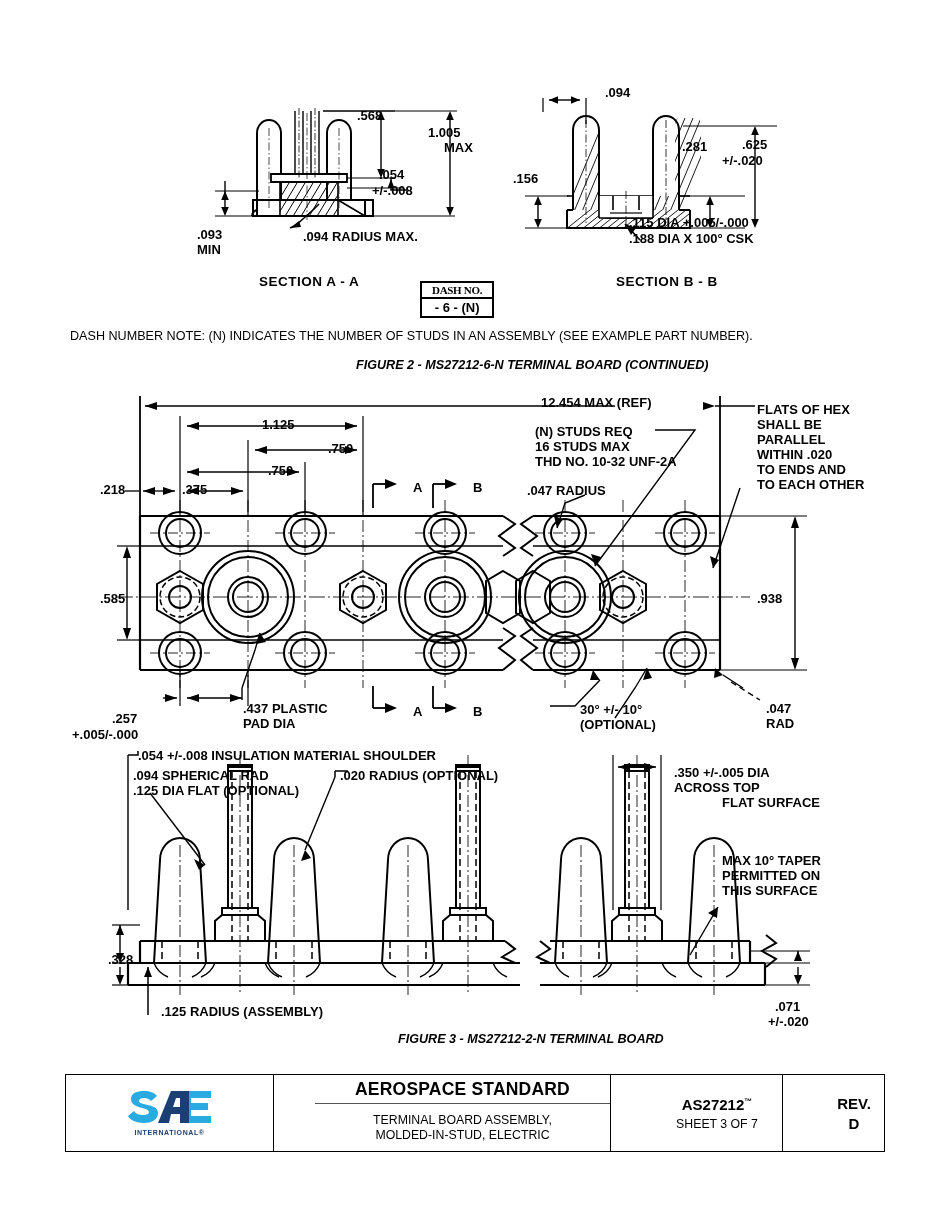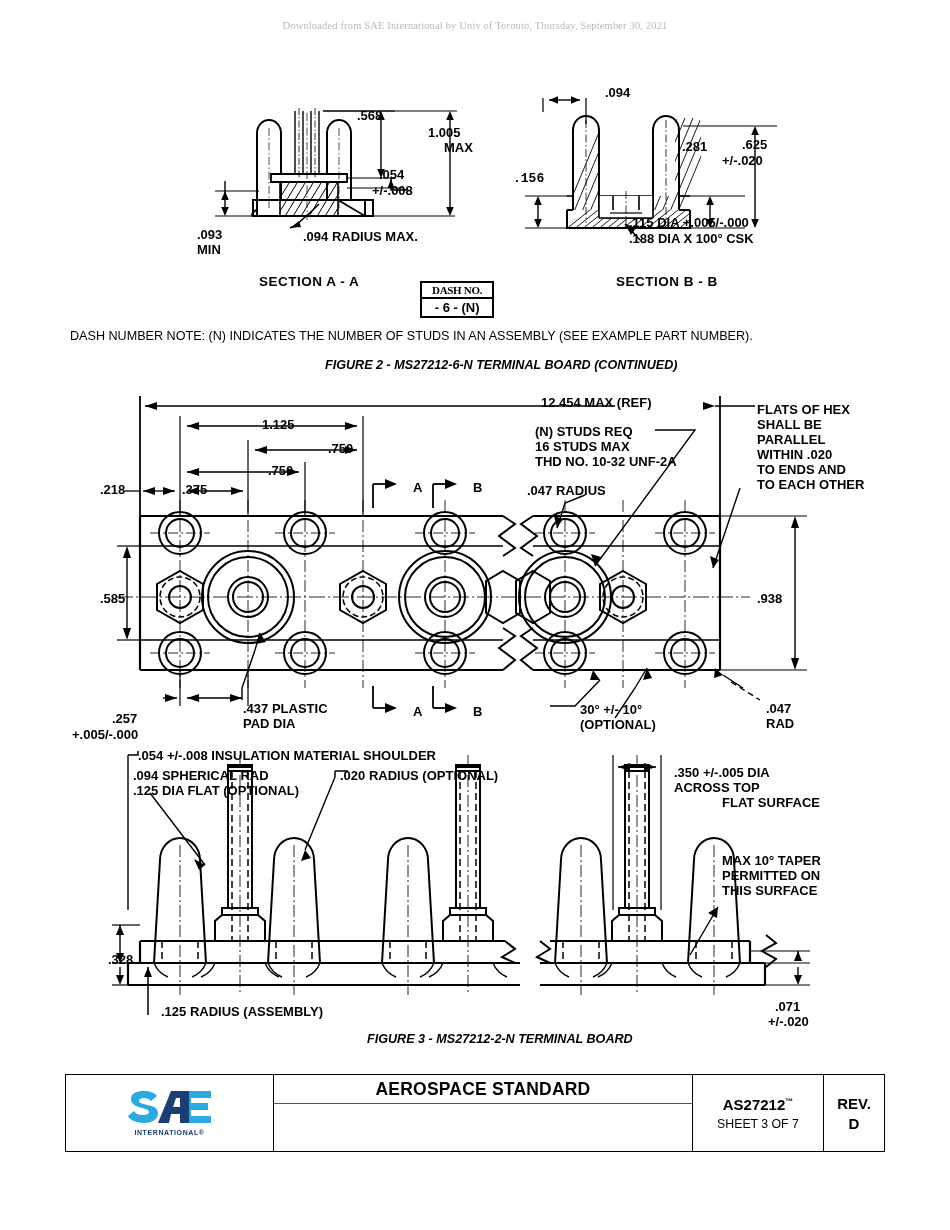--- a/index.html
+++ b/index.html
@@ -15,36 +15,37 @@
     font-family:"Liberation Serif", serif;font-size:10.5px;color:#b9b9b9;
     letter-spacing:.15px;white-space:nowrap;
   }
   .lbl{position:absolute;font-weight:bold;font-size:13px;line-height:14px;white-space:pre;}
   .note{
     position:absolute;font-size:12.6px;font-weight:400;white-space:nowrap;
   }
   .figcap{
     position:absolute;font-style:italic;font-weight:bold;font-size:12.6px;
     white-space:nowrap;
+    margin-left:31px;
   }
   .sect{position:absolute;font-weight:bold;font-size:13.5px;letter-spacing:.5px;white-space:nowrap;}
   svg{display:block;}
   .dashbox{position:absolute;}
   .dashbox table{border-collapse:collapse;}
   .dashbox td{
     border:2px solid #000;text-align:center;font-weight:bold;
     font-family:"Liberation Serif", serif;
   }
   .dashbox td.h{font-size:11px;padding:1px 10px;letter-spacing:-.3px;}
   .dashbox td.v{font-size:13px;padding:1px 10px;font-family:"Liberation Sans",sans-serif;}
 
   
   .titleblock{
     position:absolute;left:65px;top:1074px;width:820px;height:78px;
-    border:1.6px solid #000;box-sizing:border-box;display:flex;
+    border:1.6px solid #000;box-sizing:border-box;display:flex;gap:41px;
   }
   .tb-logo{width:207px;border-right:1.6px solid #000;display:flex;align-items:center;justify-content:center;}
   .tb-main{flex:1;display:flex;flex-direction:column;border-right:1.6px solid #000;}
   .tb-main .t1{
     text-align:center;font-weight:bold;font-size:17.5px;padding-top:4px;padding-bottom:3px;
     border-bottom:1.2px solid #555;letter-spacing:.2px;
   }
   .tb-main .t2{
     flex:1;display:flex;flex-direction:column;align-items:center;justify-content:center;
     font-size:12.3px;line-height:15px;text-align:center;
@@ -57,21 +58,20 @@
   .tb-rev .r1{font-weight:bold;font-size:15px;}
   .tb-rev .r2{font-weight:bold;font-size:15px;margin-top:3px;}
   .sae-logo{text-align:center;line-height:1;}
   .sae-int{font-size:7px;font-weight:bold;color:#1b3f73;letter-spacing:.6px;margin-top:1px;}
 </style>
 </head>
 <body>
 
 <div class="page">
 
-  <div class="wm">Downloaded from SAE International by Univ of Toronto, Thursday, September 30, 2021</div>
 
   <svg class="abs" style="left:195px;top:78px;" width="290" height="190" viewBox="0 0 290 190">
     <g fill="none" stroke="#000" stroke-width="1.6">
 
       <path d="M62,122 L62,55 a12,13 0 0 1 24,0 L86,122" stroke-width="2"></path>
 
       <path d="M132,122 L132,55 a12,13 0 0 1 24,0 L156,122" stroke-width="2"></path>
 
       <path d="M62,138 L62,122 L170,122 L170,138 Z" stroke-width="2" fill="none"></path>
       <path d="M57,138 a6,6 0 0 1 6,-6" stroke-width="2"></path>
@@ -208,21 +208,21 @@
       <polygon points="250,48 246.2,57 253.8,57"></polygon>
       <polygon points="250,150 246.2,141 253.8,141"></polygon>
       <polygon points="120,146 126,157 131,150"></polygon>
     </g>
   </svg>
 
   <div class="lbl" style="left:605px;top:86px;">.094</div>
   <div class="lbl" style="left:682px;top:140px;">.281</div>
   <div class="lbl" style="left:730px;top:138px;margin-left:12px;">.625</div>
   <div class="lbl" style="left:722px;top:154px;">+/-.020</div>
-  <div class="lbl" style="left:513px;top:172px;font-family:Liberation Mono, monospace;">.156</div>
+  <div class="lbl" style="left:513px;top:172px;">.156</div>
   <div class="lbl" style="left:629px;top:216px;">.115 DIA +.005/-.000</div>
   <div class="lbl" style="left:629px;top:232px;">.188 DIA X 100° CSK</div>
   <div class="sect" style="left:596px;top:274px;margin-left:20px;">SECTION B - B</div>
 
   <div class="dashbox" style="left:420px;top:281px;">
     <table>
       <tbody>
           <tr>
             <td class="h">DASH NO.</td>
           </tr>
@@ -644,20 +644,24 @@
           <path d="M53,1 L62,1 L62,33 L53,33 Z" fill="#1B3F73"></path>
 
           <path d="M56,1 L84,1 L84,8 L64,8 L64,13 L81,13 L81,20 L64,20 L64,26 L84,26 L84,33 L56,33 Z" fill="#29ABE2"></path>
           <path d="M56,1 L62,1 L62,33 L56,33 Z" fill="#1B3F73"></path>
         </svg>
         <div class="sae-int">INTERNATIONAL®</div>
       </div>
     </div>
     <div class="tb-main">
       <div class="t1">AEROSPACE STANDARD</div>
+      <div class="t2">
+        <span>TERMINAL BOARD ASSEMBLY,</span>
+        <span>MOLDED-IN-STUD, ELECTRIC</span>
+      </div>
     </div>
     <div class="tb-doc">
       <div class="d1">
         <span>AS27212</span><sup>™</sup>
       </div>
       <div class="d2">SHEET 3 OF 7</div>
     </div>
     <div class="tb-rev">
       <div class="r1">REV.</div>
       <div class="r2">D</div>

